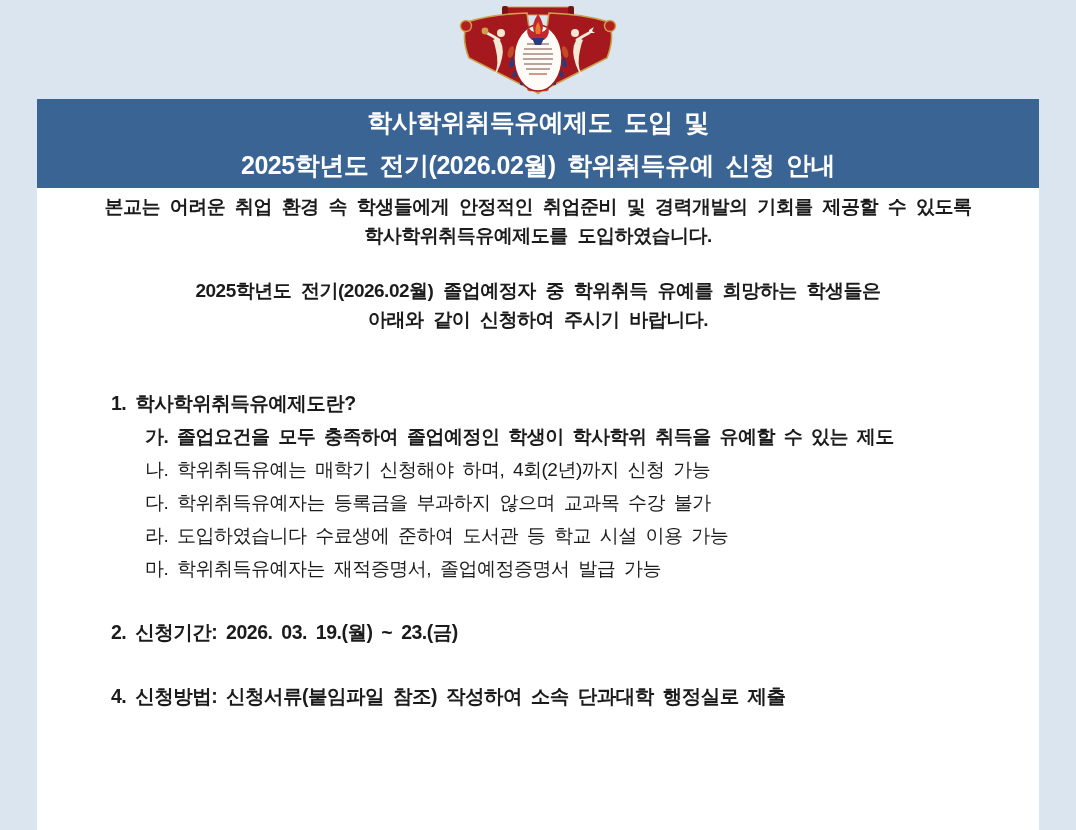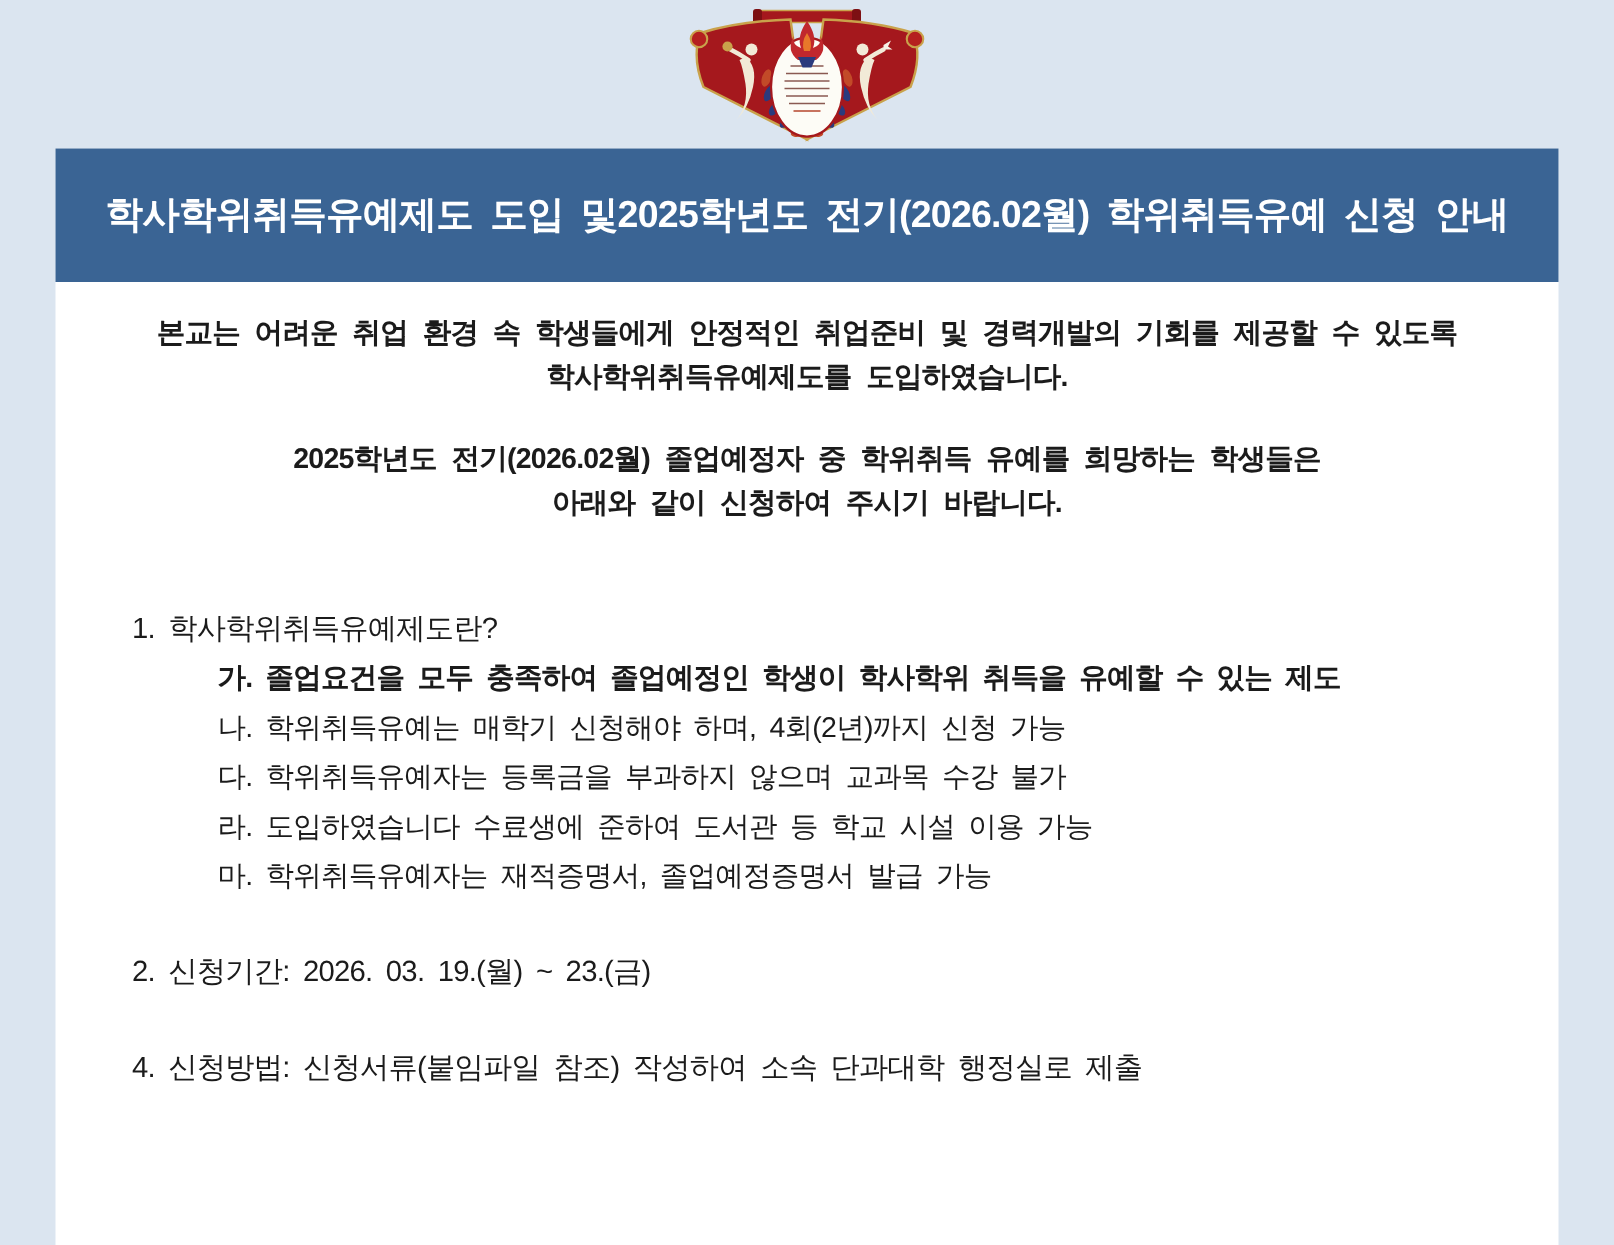--- a/index.html
+++ b/index.html
@@ -21,21 +21,21 @@
   .document {
     position: absolute;
     left: 37px; top: 99px;
     width: 1002px; height: 731px;
     background: #ffffff;
   }
 
   .banner {
     width: 100%; height: 89px;
     background: #3a6494;
-    display: flex; flex-direction: row;
+    display: flex; flex-direction: column;
     justify-content: center; align-items: center;
   }
   .banner div {
     color: #ffffff;
     font-weight: bold;
     font-size: 25px;
     line-height: 43px;
     letter-spacing: -0.5px;
     word-spacing: 5px;
     white-space: nowrap;
@@ -45,26 +45,26 @@
 
   .para {
     text-align: center;
     font-weight: bold;
     font-size: 19px;
     line-height: 29px;
     letter-spacing: -0.5px;
     word-spacing: 5px;
     margin: 0;
   }
-  .para1 { padding-top: 20px; }
+  .para1 { padding-top: 4px; }
   .para2 { padding-top: 26px; }
 
   .section-title {
-    margin-left: 51px;
-    font-weight: normal;
+    margin-left: 74px;
+    font-weight: bold;
     font-size: 19.5px;
     line-height: 28px;
     letter-spacing: -0.5px;
     word-spacing: 4px;
     white-space: nowrap;
   }
   .sec1 { margin-top: 55px; }
   .sec2 { margin-top: 33px; }
   .sec3 { margin-top: 35px; }
   .sec4 { margin-top: 36px; }

